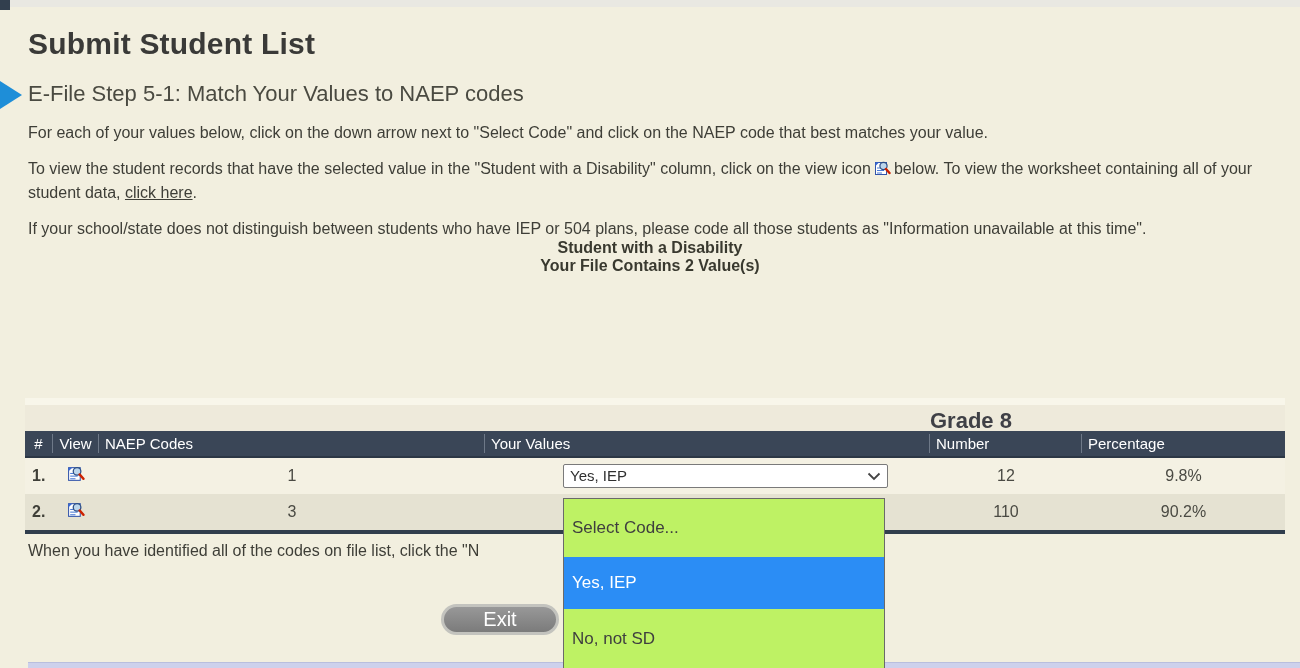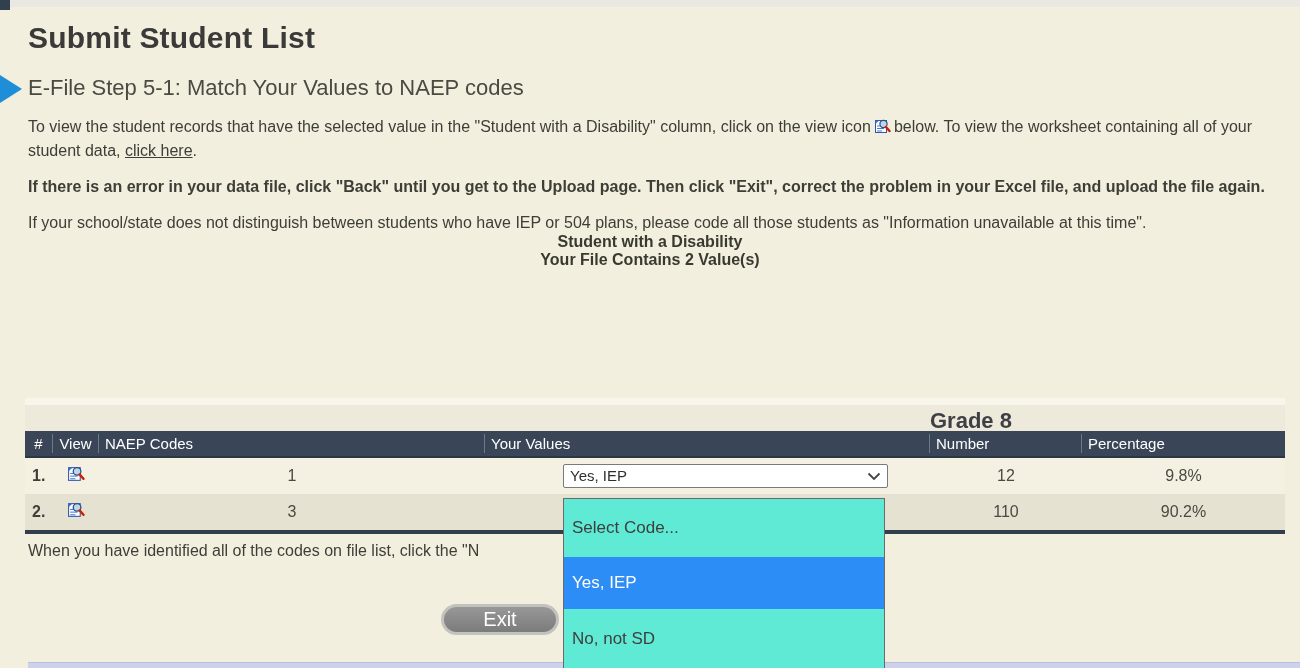--- a/index.html
+++ b/index.html
@@ -6,21 +6,21 @@
   html,body { width:1300px; height:668px; overflow:hidden; }
   body {
     position:relative;
     background:#f2efdf;
     font-family:"Liberation Sans","DejaVu Sans",sans-serif;
     color:#3e3e37;
   }
   .top-strip { position:absolute; top:0; left:0; width:1300px; height:7px; background:#e9e8e2; }
   .corner-square { position:absolute; top:0; left:0; width:10px; height:10px; background:#323f4e; }
 
-  .content { position:absolute; top:18px; left:0; width:1300px; }
+  .content { position:absolute; top:24px; left:0; width:1300px; }
 
   h1.page-title {
     margin:3px 0 0 28px;
     font-size:30px; font-weight:600; color:#3a3a38; letter-spacing:.2px;
   }
   .step-row { position:relative; margin-top:20px; }
   .step-arrow {
     position:absolute; left:0; top:0;
     width:0; height:0;
     border-top:14px solid transparent;
@@ -86,21 +86,21 @@
   }
 
   .bottom-band {
     position:absolute; left:28px; right:0; bottom:0; height:6px;
     background:#cdd1ec; border-top:1px solid #b9bede;
   }
 
   
   .dropdown-panel {
     position:absolute; left:563px; top:498px; width:322px; height:170px;
-    background:#5eead4; border:1px solid #6a6a6a; border-bottom:none;
+    background:#bef264; border:1px solid #6a6a6a; border-bottom:none;
     z-index:10; display:flex; flex-direction:column; overflow:hidden;
   }
   .dd-option { font-size:17px; color:#3f3f3f; padding-left:8px; display:flex; align-items:center; cursor:pointer; }
   .dd-option.o0 { height:58px; }
   .dd-option.o1 { height:52px; }
   .dd-option.o2 { flex:1; }
   .dd-option.highlight { background:#2b8df5; color:#ffffff; }
 </style>
 </head>
 <body>
@@ -109,32 +109,32 @@
 <div class="corner-square"></div>
 
 <div class="content">
   <h1 class="page-title">Submit Student List</h1>
 
   <div class="step-row">
     <div class="step-arrow"></div>
     <div class="step-heading">E-File Step 5-1: Match Your Values to NAEP codes</div>
   </div>
 
+  <p class="para">For each of your values below, click on the down arrow next to "Select Code" and click on the NAEP code that best matches your value.</p>
 
   <p class="para"><span>To view the student records that have the selected value in the "Student with a Disability" column, click on the view icon</span><span class="inline-icon"><svg width="17" height="17" viewBox="0 0 17 17">
           <rect x="1.5" y="2.5" width="11" height="12" fill="#ffffff" stroke="#3355aa" stroke-width="1"></rect>
           <path d="M1.5 2.5 L5 2.5 L1.5 6 Z" fill="#3a6bd6"></path>
           <line x1="3" y1="8" x2="10" y2="8" stroke="#4a7ad6" stroke-width="1"></line>
           <line x1="3" y1="10.5" x2="10" y2="10.5" stroke="#4a7ad6" stroke-width="1"></line>
           <line x1="3" y1="13" x2="8" y2="13" stroke="#4a7ad6" stroke-width="1"></line>
           <circle cx="9.5" cy="6" r="3.6" fill="#bcd6ec" stroke="#2d4f86" stroke-width="1.2"></circle>
           <line x1="12" y1="9" x2="15.5" y2="13" stroke="#cc2200" stroke-width="2.4" stroke-linecap="round"></line>
         </svg></span><span>below. To view the worksheet containing all of your student data,</span> <span class="inline-link">click here</span><span>.</span></p>
 
-  <p class="para bold">If there is an error in your data file, click "Back" until you get to the Upload page. Then click "Exit", correct the problem in your Excel file, and upload the file again.</p>
 
   <p class="para">If your school/state does not distinguish between students who have IEP or 504 plans, please code all those students as "Information unavailable at this time".</p>
 
   <div class="center-line first">Student with a Disability</div>
   <div class="center-line second">Your File Contains 2 Value(s)</div>
 </div>
 
 <div class="match-table">
   <div class="grade-band">
     <div class="grade-spacer"></div>

